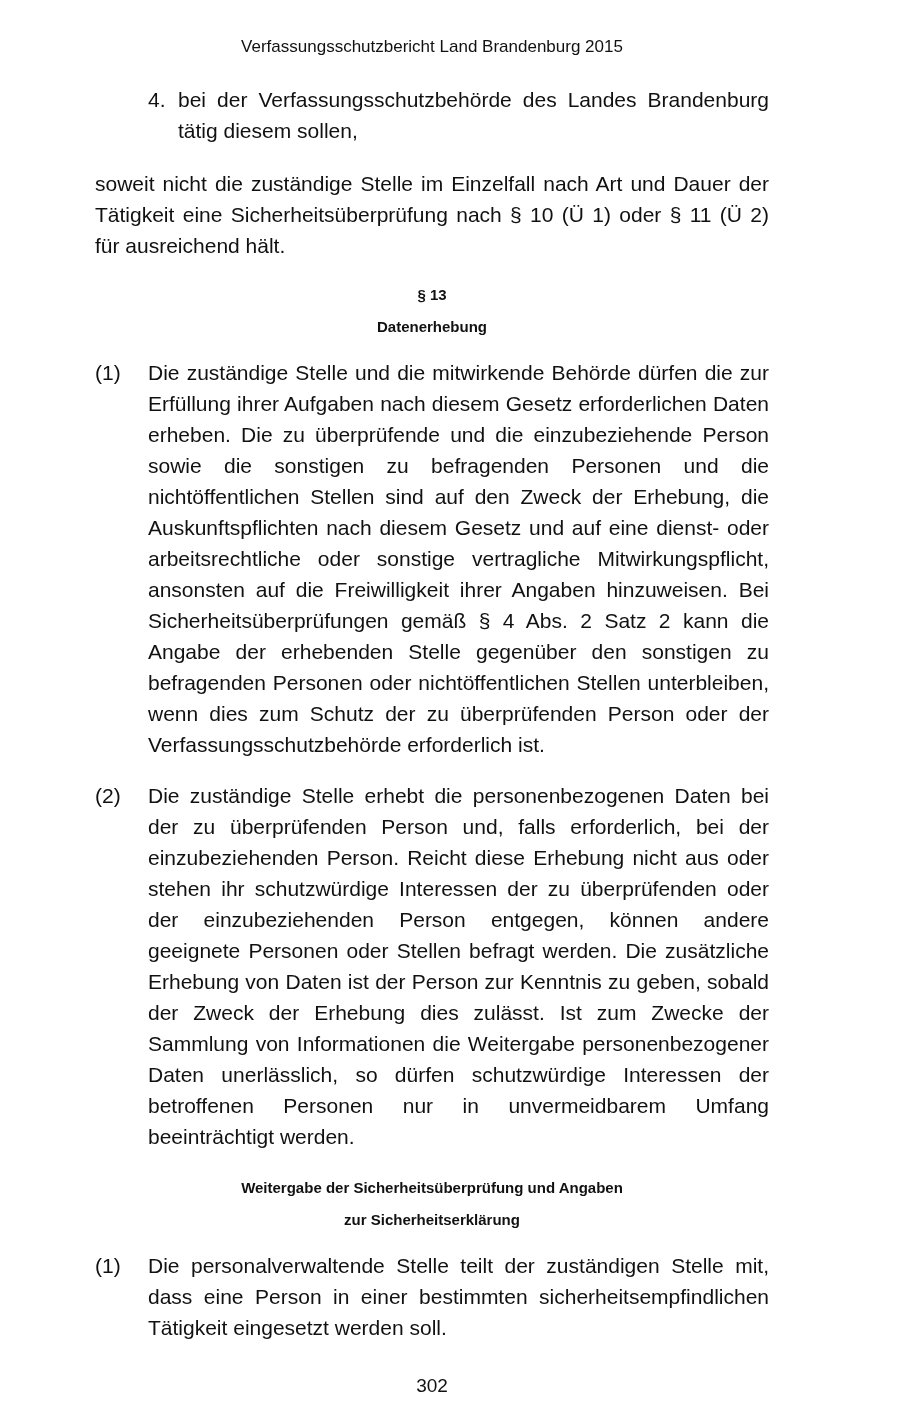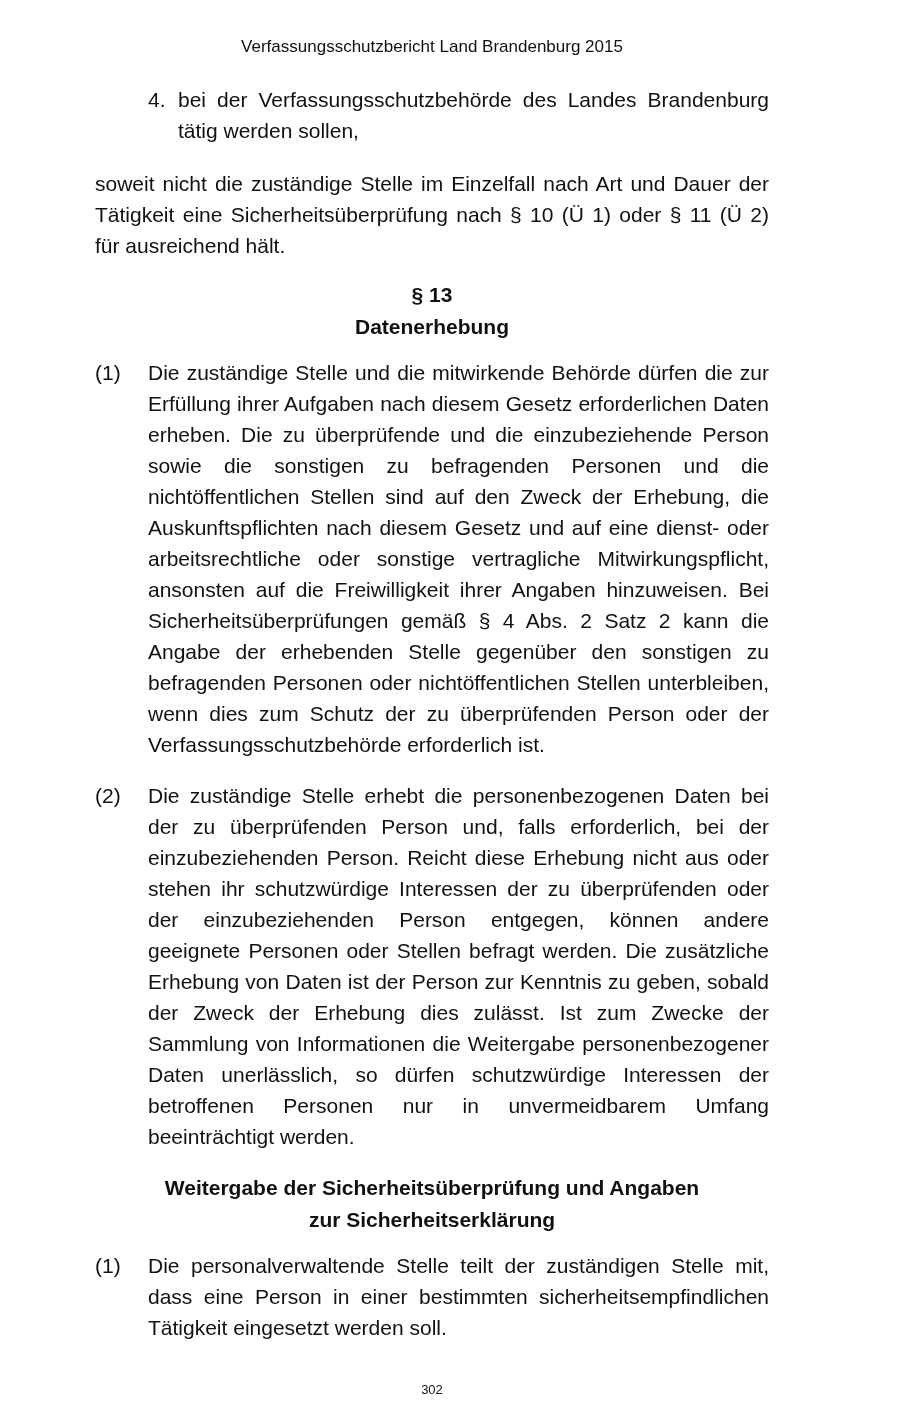--- a/index.html
+++ b/index.html
@@ -39,21 +39,21 @@
     left: 53px;
     top: 0;
   }
   .intro-para {
     margin-bottom: 18px;
   }
   
   .section-head {
     text-align: center;
     font-weight: bold;
-    font-size: 21px;
+    font-size: 15px;
     line-height: 32px;
     margin-bottom: 14px;
   }
   .section-head div { text-align: center; }
   
   .numbered-para {
     position: relative;
     padding-left: 53px;
     margin-bottom: 20px;
   }
@@ -61,34 +61,34 @@
     position: absolute;
     left: 0;
     top: 0;
   }
   .footer {
     position: absolute;
     left: 0;
     right: 0;
     bottom: 28px;
     text-align: center;
-    font-size: 13px;
+    font-size: 19px;
     color: #111111;
   }
 </style>
 </head>
 <body>
 
 <div class="page">
 
   <div class="running-header">Verfassungsschutzbericht Land Brandenburg 2015</div>
 
   <div class="body-text sub-item">
     <span class="sub-num">4.</span>
-    <span>bei der Verfassungsschutzbehörde des Landes Brandenburg tätig werden sollen,</span>
+    <span>bei der Verfassungsschutzbehörde des Landes Brandenburg tätig diesem sollen,</span>
   </div>
 
   <p class="body-text intro-para">soweit nicht die zuständige Stelle im Einzelfall nach Art und Dauer der Tätigkeit eine Sicherheitsüberprüfung nach § 10 (Ü 1) oder § 11 (Ü 2) für ausreichend hält.</p>
 
   <div class="section-head">
     <div>§ 13</div>
     <div>Datenerhebung</div>
   </div>
 
   <div class="body-text numbered-para">

